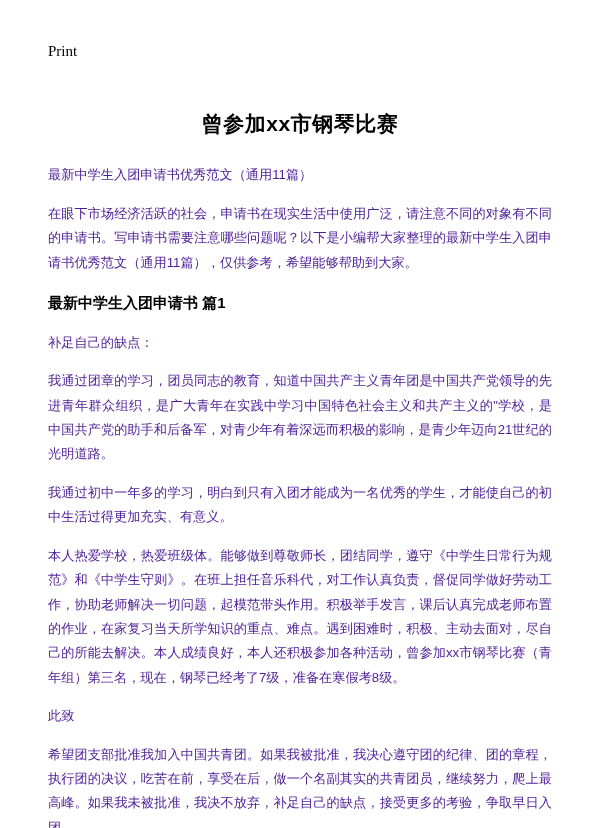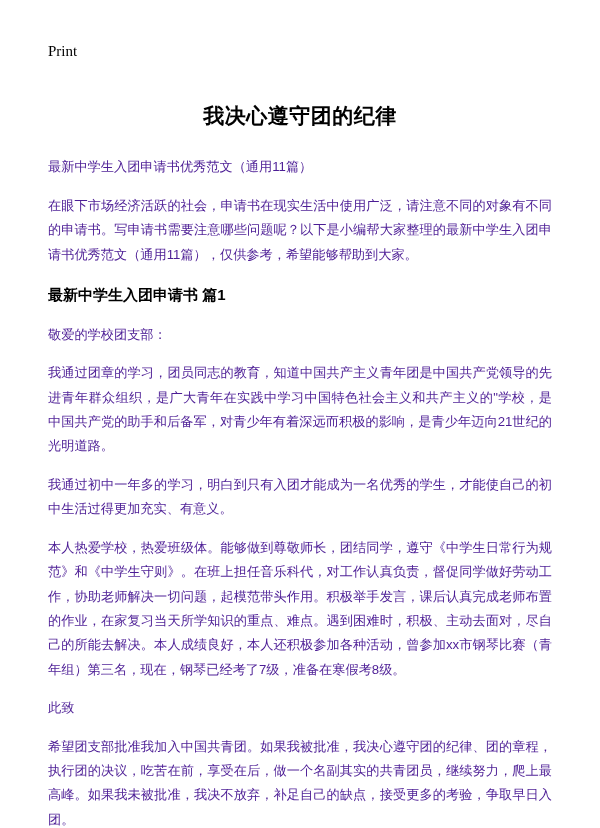--- a/index.html
+++ b/index.html
@@ -20,21 +20,21 @@
     height: 828px;
     box-sizing: border-box;
     padding: 42px 48px 0 48px;
   }
   .print-link {
     font-family: "Liberation Serif", "DejaVu Serif", serif;
     font-size: 15px;
     color: #000000;
     text-decoration: none;
     display: inline-block;
-    margin-bottom: 28px;
+    margin-bottom: 36px;
     cursor: pointer;
   }
   .doc-title {
     text-align: center;
     font-family: "Liberation Sans", "DejaVu Sans", sans-serif;
     font-weight: bold;
     font-size: 21px;
     letter-spacing: 0.5px;
     margin: 14px 0 26px 0;
     line-height: 1.3;
@@ -57,27 +57,27 @@
     color: #000000;
   }
 </style>
 </head>
 <body>
 
 <div class="page">
 
   <a class="print-link" href="#">Print</a>
 
-  <h1 class="doc-title">我决心遵守团的纪律</h1>
+  <h1 class="doc-title">曾参加xx市钢琴比赛</h1>
 
   <div id="doc-body">
       <p class="para">最新中学生入团申请书优秀范文（通用11篇）</p>
       <p class="para">在眼下市场经济活跃的社会，申请书在现实生活中使用广泛，请注意不同的对象有不同的申请书。写申请书需要注意哪些问题呢？以下是小编帮大家整理的最新中学生入团申请书优秀范文（通用11篇），仅供参考，希望能够帮助到大家。</p>
       <p class="subhead">最新中学生入团申请书 篇1</p>
-      <p class="para">敬爱的学校团支部：</p>
+      <p class="para">补足自己的缺点：</p>
       <p class="para">我通过团章的学习，团员同志的教育，知道中国共产主义青年团是中国共产党领导的先进青年群众组织，是广大青年在实践中学习中国特色社会主义和共产主义的"学校，是中国共产党的助手和后备军，对青少年有着深远而积极的影响，是青少年迈向21世纪的光明道路。</p>
       <p class="para">我通过初中一年多的学习，明白到只有入团才能成为一名优秀的学生，才能使自己的初中生活过得更加充实、有意义。</p>
       <p class="para">本人热爱学校，热爱班级体。能够做到尊敬师长，团结同学，遵守《中学生日常行为规范》和《中学生守则》。在班上担任音乐科代，对工作认真负责，督促同学做好劳动工作，协助老师解决一切问题，起模范带头作用。积极举手发言，课后认真完成老师布置的作业，在家复习当天所学知识的重点、难点。遇到困难时，积极、主动去面对，尽自己的所能去解决。本人成绩良好，本人还积极参加各种活动，曾参加xx市钢琴比赛（青年组）第三名，现在，钢琴已经考了7级，准备在寒假考8级。</p>
       <p class="para">此致</p>
       <p class="para">希望团支部批准我加入中国共青团。如果我被批准，我决心遵守团的纪律、团的章程，执行团的决议，吃苦在前，享受在后，做一个名副其实的共青团员，继续努力，爬上最高峰。如果我未被批准，我决不放弃，补足自己的缺点，接受更多的考验，争取早日入团。</p>
     </div>
 
 </div>
 
 </body></html>

